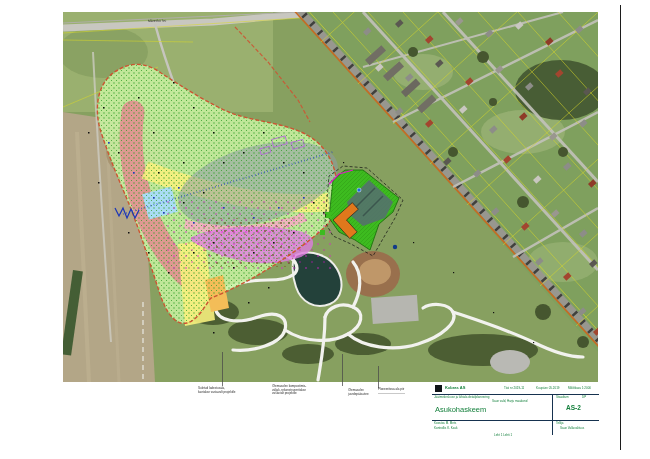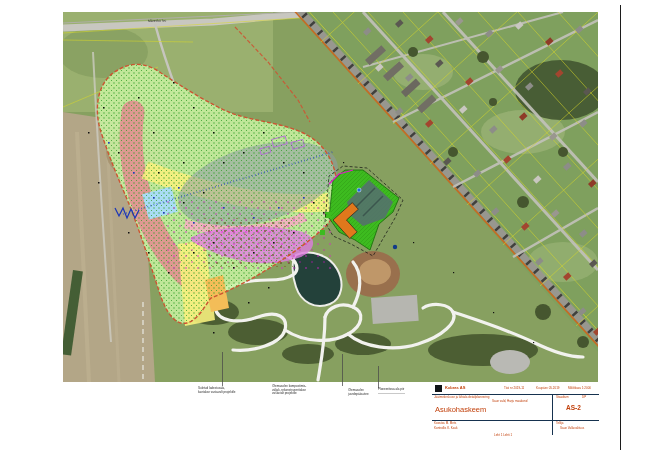--- a/index.html
+++ b/index.html
@@ -3,21 +3,21 @@
 <meta charset="utf-8">
 <style>
   html,body{margin:0;padding:0;background:#fff;}
   .page{position:relative;width:650px;height:459px;background:#ffffff;overflow:hidden;
         font-family:"Liberation Sans",sans-serif;}
   .map-wrap{position:absolute;left:63px;top:12px;width:535px;height:370px;}
   .page-edge{position:absolute;left:620px;top:5px;width:1px;height:445px;background:#1c1c1c;}
   .ann{position:absolute;font-size:3px;line-height:3.6px;color:#2b2b2b;white-space:nowrap;}
   .ann div{white-space:nowrap;}
   .leader{position:absolute;width:1px;background:#4a4a4a;opacity:.75;}
-  .tb{position:absolute;left:432px;top:383px;width:167px;height:62px;color:#c2410c;}
+  .tb{position:absolute;left:432px;top:383px;width:167px;height:62px;color:#15803d;}
   .tb .abs{position:absolute;}
   .hl{position:absolute;height:1px;background:#16324f;}
   .vl{position:absolute;width:1px;background:#16324f;}
   .t3{font-size:3px;line-height:3.6px;white-space:nowrap;}
   .t4{font-size:4px;line-height:4.5px;white-space:nowrap;font-weight:bold;}
   .t7{font-size:7.5px;line-height:8px;white-space:nowrap;}
   .t6{font-size:6.5px;line-height:7px;white-space:nowrap;font-weight:bold;}
   .logo{width:7px;height:7px;background:#101418;}
 </style>
 </head>

